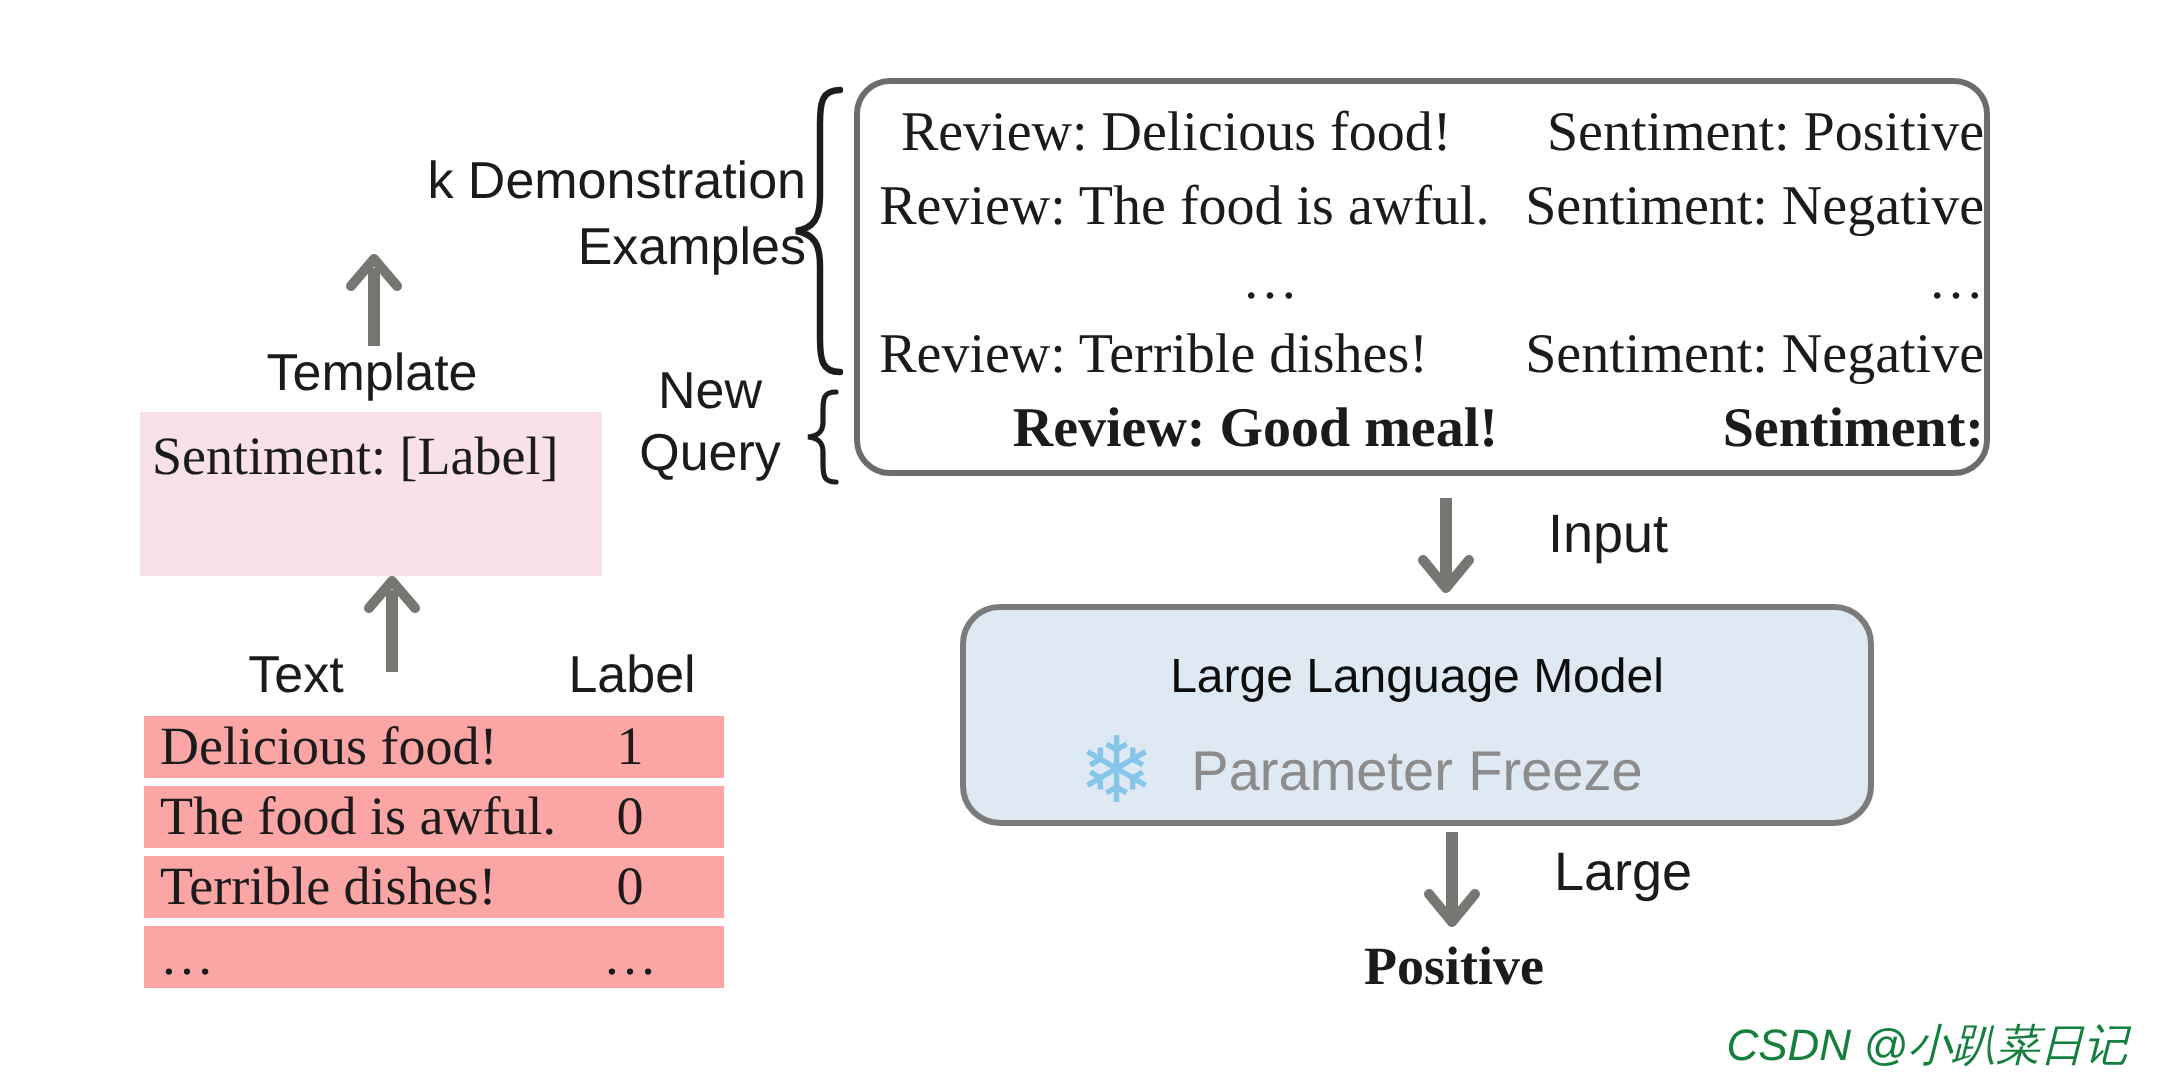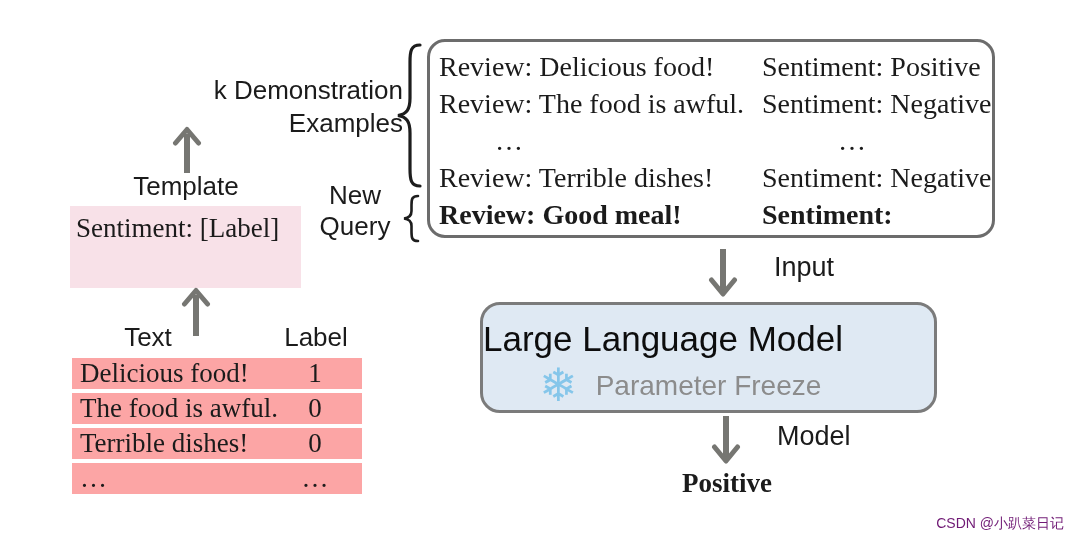--- a/index.html
+++ b/index.html
@@ -42,48 +42,48 @@
   .big-brace   { left: 393px; top: 42px; }
   .new-query   { left: 303px; top: 180px; width: 104px; text-align: center;
                  font-size: 26px; line-height: 31px; }
   .small-brace { left: 399px; top: 194px; }
 
   
   .prompt-box { left: 427px; top: 39px; width: 568px; height: 199px;
                 background: #ffffff; border: 3px solid #6c6c6c;
                 border-radius: 18px; padding: 6px 0 0 9px; }
   .p-row { display: flex; font-size: 28px; line-height: 37px;
-           white-space: nowrap; }
+           white-space: nowrap; justify-content: flex-end; }
   .p-left { min-width: 323px; }
   .p-row.ellip .p-left  { padding-left: 56px; }
   .p-row.ellip .p-right { padding-left: 76px; }
-  .p-row.bold { font-weight: bold; }
+  .p-row.bold { font-weight: bold; gap: 32px; }
 
   
   .arrow-down-1 { left: 708px; top: 248px; }
   .input-label  { left: 774px; top: 250px; font-size: 27px; line-height: 34px; }
   .llm-box { left: 480px; top: 302px; width: 457px; height: 111px;
              background: #dfe9f3; border: 3px solid #7b7b7b;
              border-radius: 20px; }
   .llm-title { position: absolute; left: 0; right: 0; top: 17px;
-               font-size: 35px; line-height: 34px;
+               text-align: center; font-size: 24px; line-height: 34px;
                color: #0d0d0d; }
   .snowflake { position: absolute; left: 56px; top: 57px;
                font-size: 46px; line-height: 46px; color: #85c6ea;
                font-family: "DejaVu Sans", sans-serif; }
   .freeze-label { position: absolute; left: 0; right: 0; top: 66px;
                   text-align: center; font-size: 28px; line-height: 30px;
                   color: #8c8c8c; }
   .arrow-down-2 { left: 711px; top: 415px; }
   .output-label { left: 777px; top: 419px; font-size: 27px; line-height: 34px; }
   .result-label { left: 647px; top: 466px; width: 160px; text-align: center;
                   font-size: 27px; line-height: 34px; font-weight: bold; }
 
-  .watermark { right: 16px; top: 511px; font-size: 14px; line-height: 24px;
-               color: #701a75; }
+  .watermark { right: 16px; top: 511px; font-size: 22px; line-height: 24px;
+               color: #15803d; font-style: italic; }
 
   svg { display: block; }
 </style>
 </head>
 <body>
 
 <div id="canvas">
 
   <div class="abs k-demo sans">
     <div>k Demonstration</div>
@@ -173,19 +173,19 @@
   <div class="abs llm-box">
     <div class="llm-title sans">Large Language Model</div>
     <span class="snowflake">❄</span>
     <div class="freeze-label sans">Parameter Freeze</div>
   </div>
 
   <svg class="abs arrow-down-2" width="30" height="50" viewBox="0 0 30 50">
     <path d="M15 1 L15 42" stroke="#767672" stroke-width="6" fill="none"></path>
     <path d="M3.5 32 L15 46 L26.5 32" stroke="#767672" stroke-width="5" fill="none" stroke-linecap="round" stroke-linejoin="round"></path>
   </svg>
-  <div class="abs output-label sans">Model</div>
+  <div class="abs output-label sans">Large</div>
 
   <div class="abs result-label serif">Positive</div>
 
   <div class="abs watermark sans">CSDN @小趴菜日记</div>
 
 </div>
 
 </body></html>

